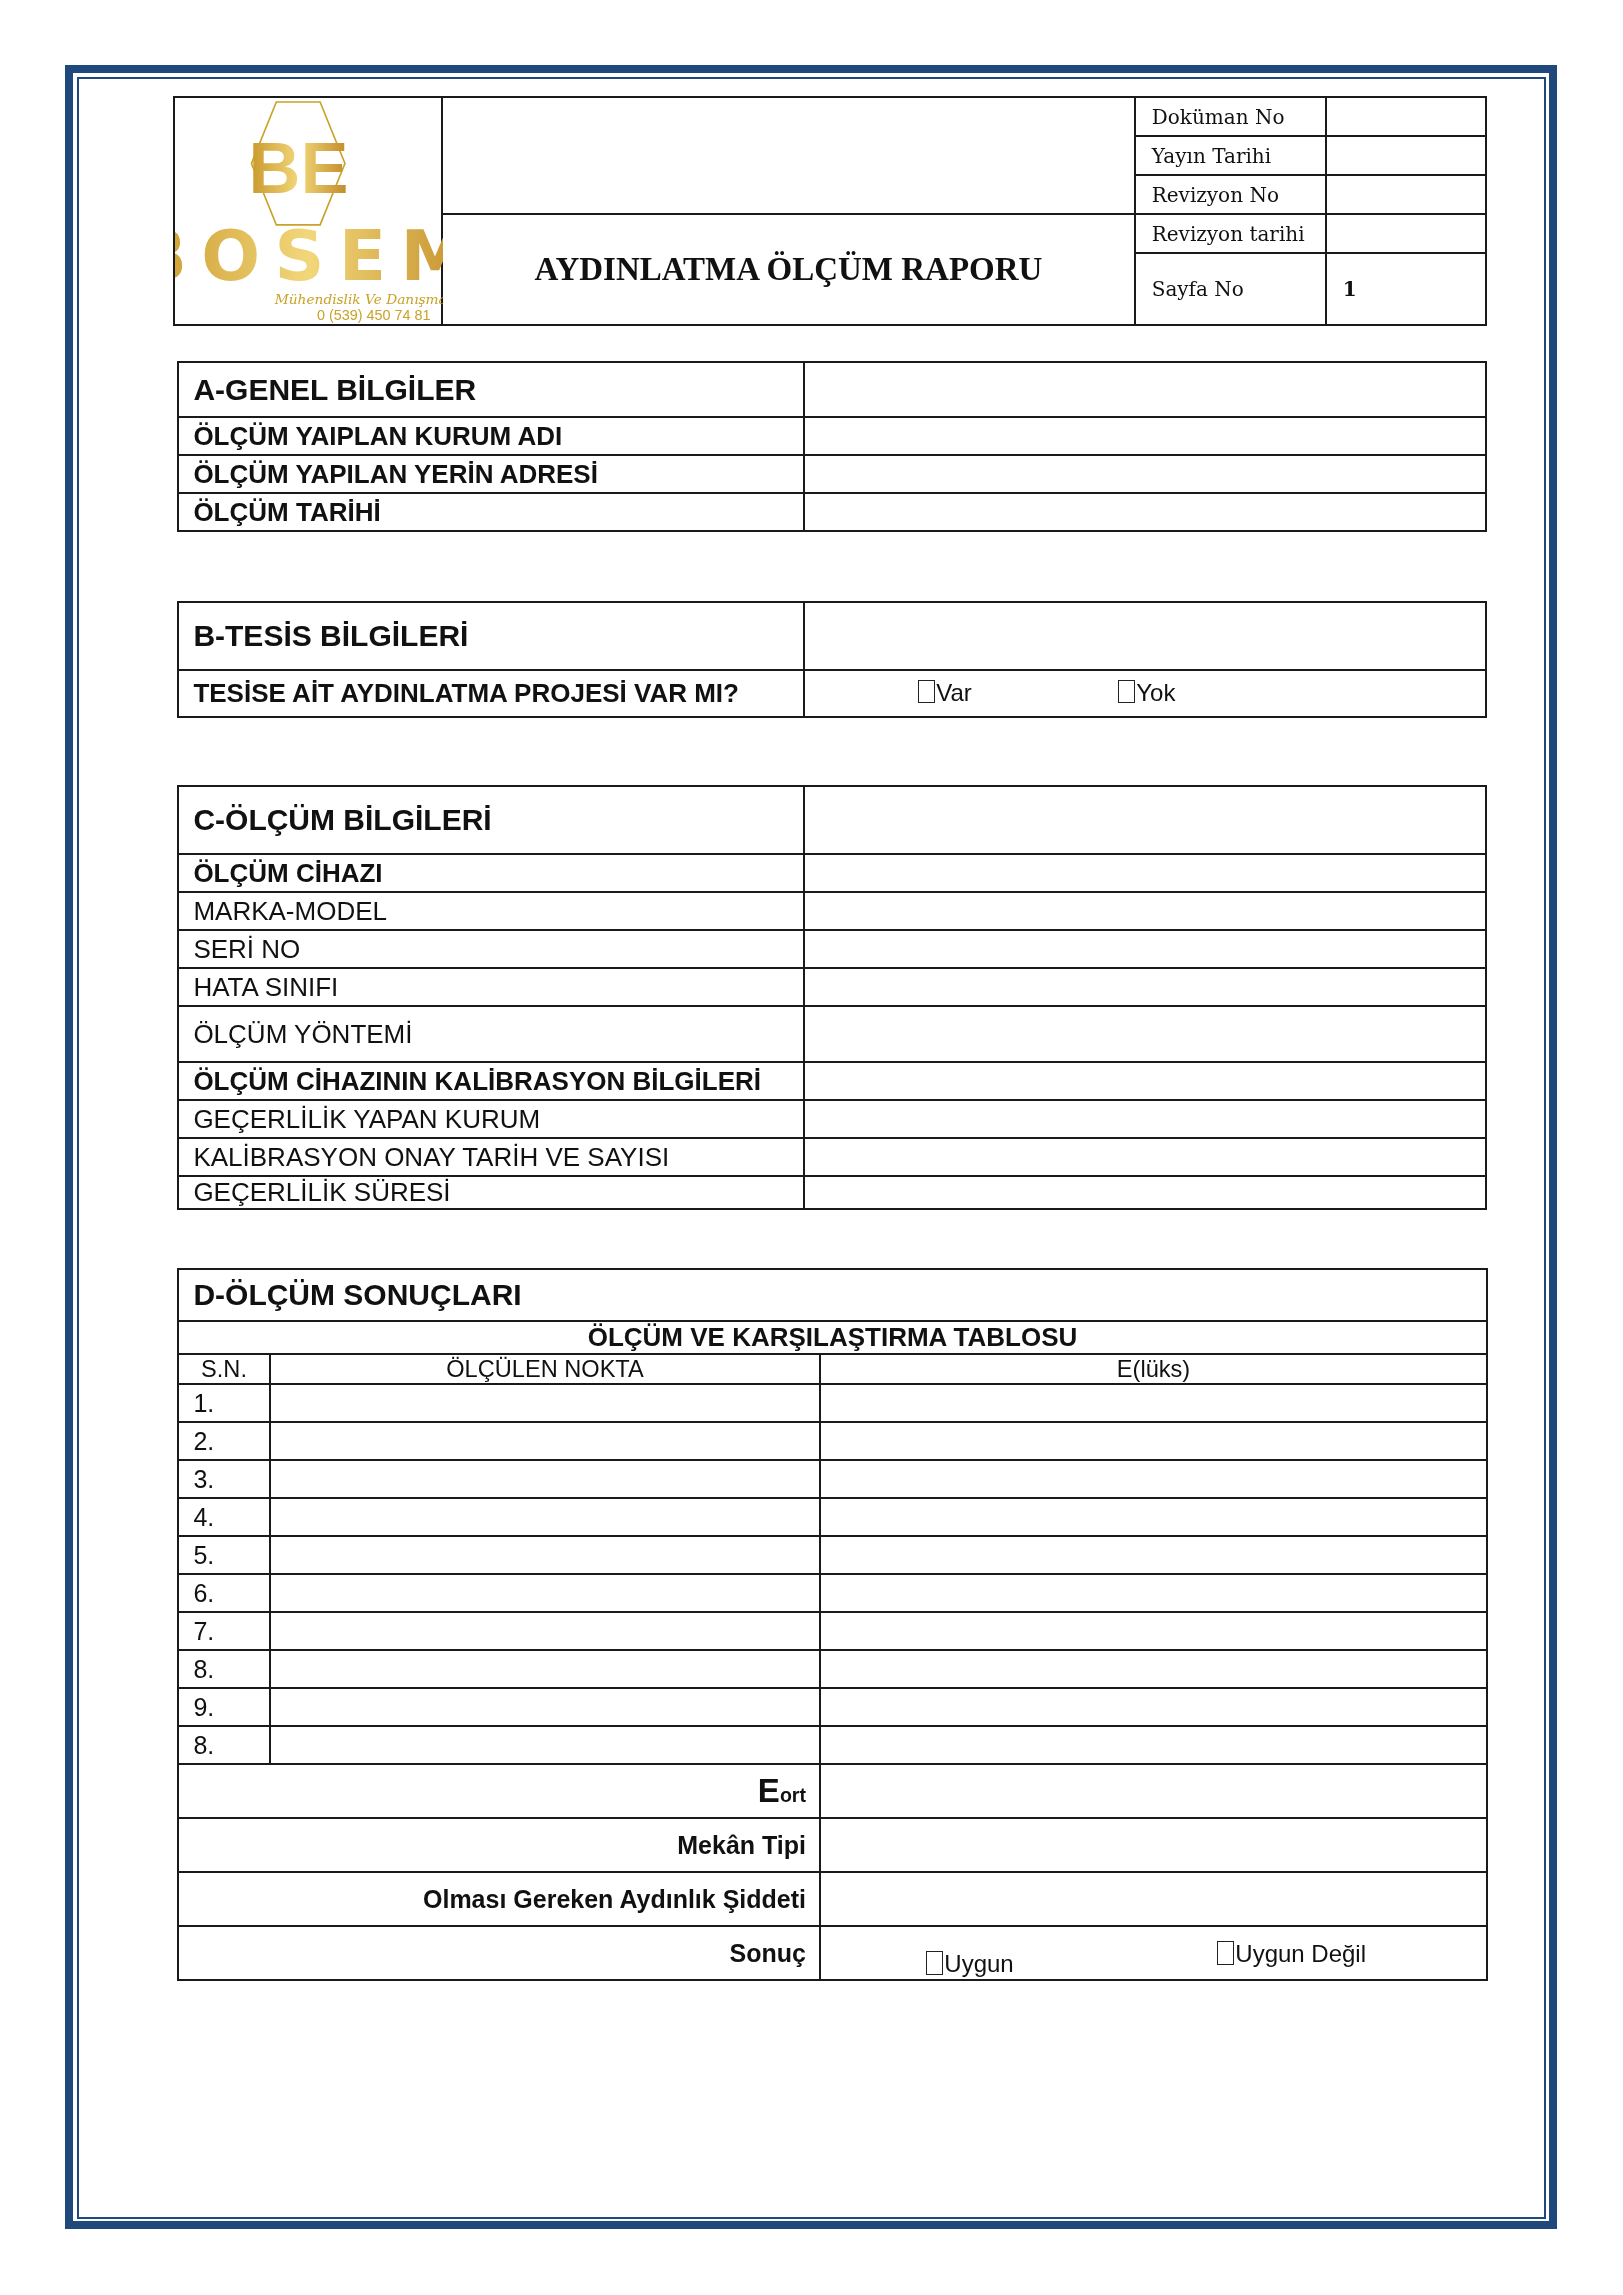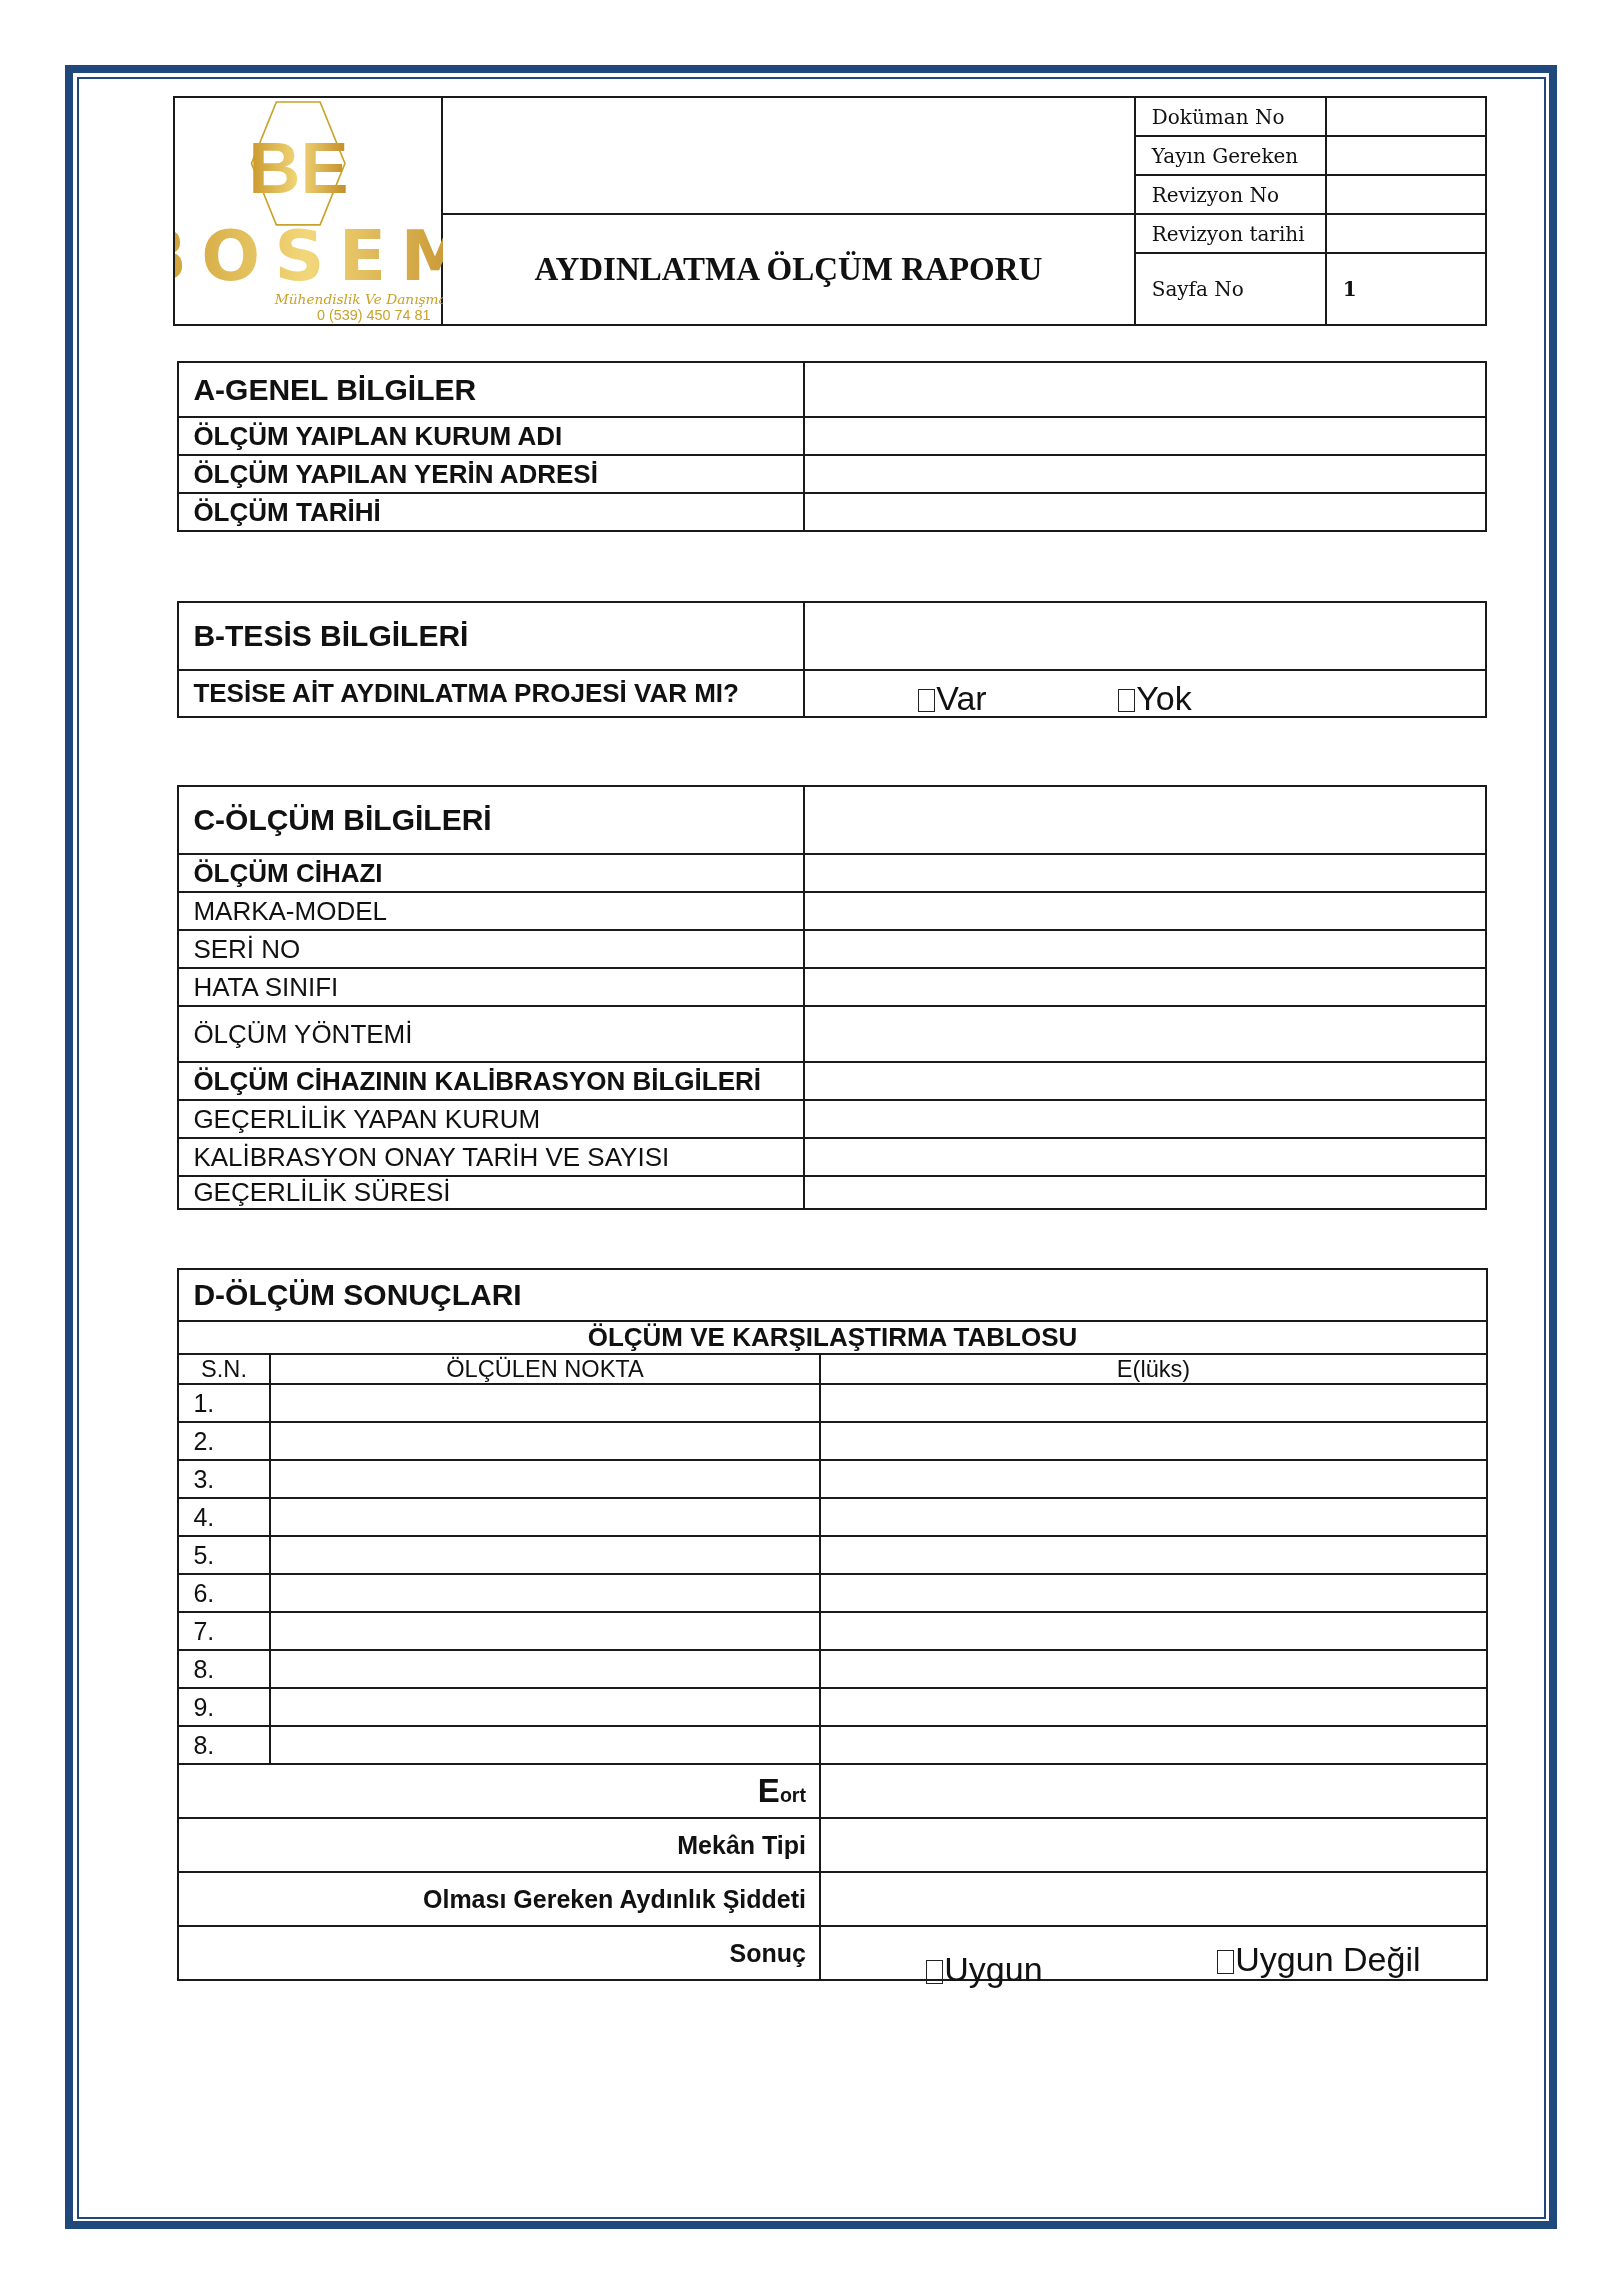--- a/index.html
+++ b/index.html
@@ -29,21 +29,21 @@
   .logo-cell { position: relative; }
   .logo { position: absolute; left: 0; top: 0; width: 268px; height: 227px; }
 
   
   .sec { left: 177px; width: 1308px; font-family: "Liberation Sans", sans-serif; color: #111; }
   .sec td.l { padding-left: 14.4px; }
   .sec .title { font-size: 30px; font-weight: bold; }
   .sec .bold { font-size: 26px; font-weight: bold; }
   .sec .norm { font-size: 26px; }
   .chk { display: inline-block; width: 17px; height: 23.6px; border: 1.3px solid #222; box-sizing: border-box; vertical-align: -2.6px; margin-right: 1.3px; }
-  .opt { font-size: 34px; position: absolute; }
+  .opt { font-size: 24px; position: absolute; }
   .optcell { position: relative; }
   .tD .sub { font-size: 26px; font-weight: bold; text-align: center; }
   .tD .colh { font-size: 23.6px; text-align: center; border-radius: 12px; }
   .tD .sn { font-family: "Liberation Sans", sans-serif; font-size: 25px; padding-left: 14.4px; }
   .tD .sumlbl { text-align: right; padding-right: 13px; font-size: 25px; font-weight: bold; }
   .tD .eort-big { font-size: 33px; font-weight: bold; }
   .tD .eort-sub { font-size: 19.6px; font-weight: bold; }
 </style>
 </head>
 <body>
@@ -74,21 +74,21 @@
         <text x="205" y="278" text-anchor="middle" font-family="DejaVu Sans, sans-serif" font-weight="bold" font-size="106" letter-spacing="22" fill="url(#gold)">BOSEM</text>
         <text x="304" y="315" text-anchor="middle" font-family="DejaVu Serif, serif" font-style="italic" font-size="21" fill="#c9a227">Mühendislik Ve Danışmanlık</text>
         <text x="304" y="340" text-anchor="middle" font-family="Liberation Sans, sans-serif" font-size="22" fill="#c9a227">0 (539) 450 74 81</text>
       </svg>
     </td>
     <td rowspan="3"></td>
     <td class="lbl">Doküman No</td>
     <td class="val"></td>
   </tr>
   <tr style="height:39px">
-    <td class="lbl">Yayın Gereken</td>
+    <td class="lbl">Yayın Tarihi</td>
     <td class="val"></td>
   </tr>
   <tr style="height:39px">
     <td class="lbl">Revizyon No</td>
     <td class="val"></td>
   </tr>
   <tr style="height:39px">
     <td rowspan="3" class="title-cell">AYDINLATMA ÖLÇÜM RAPORU</td>
     <td class="lbl">Revizyon tarihi</td>
     <td class="val"></td>

